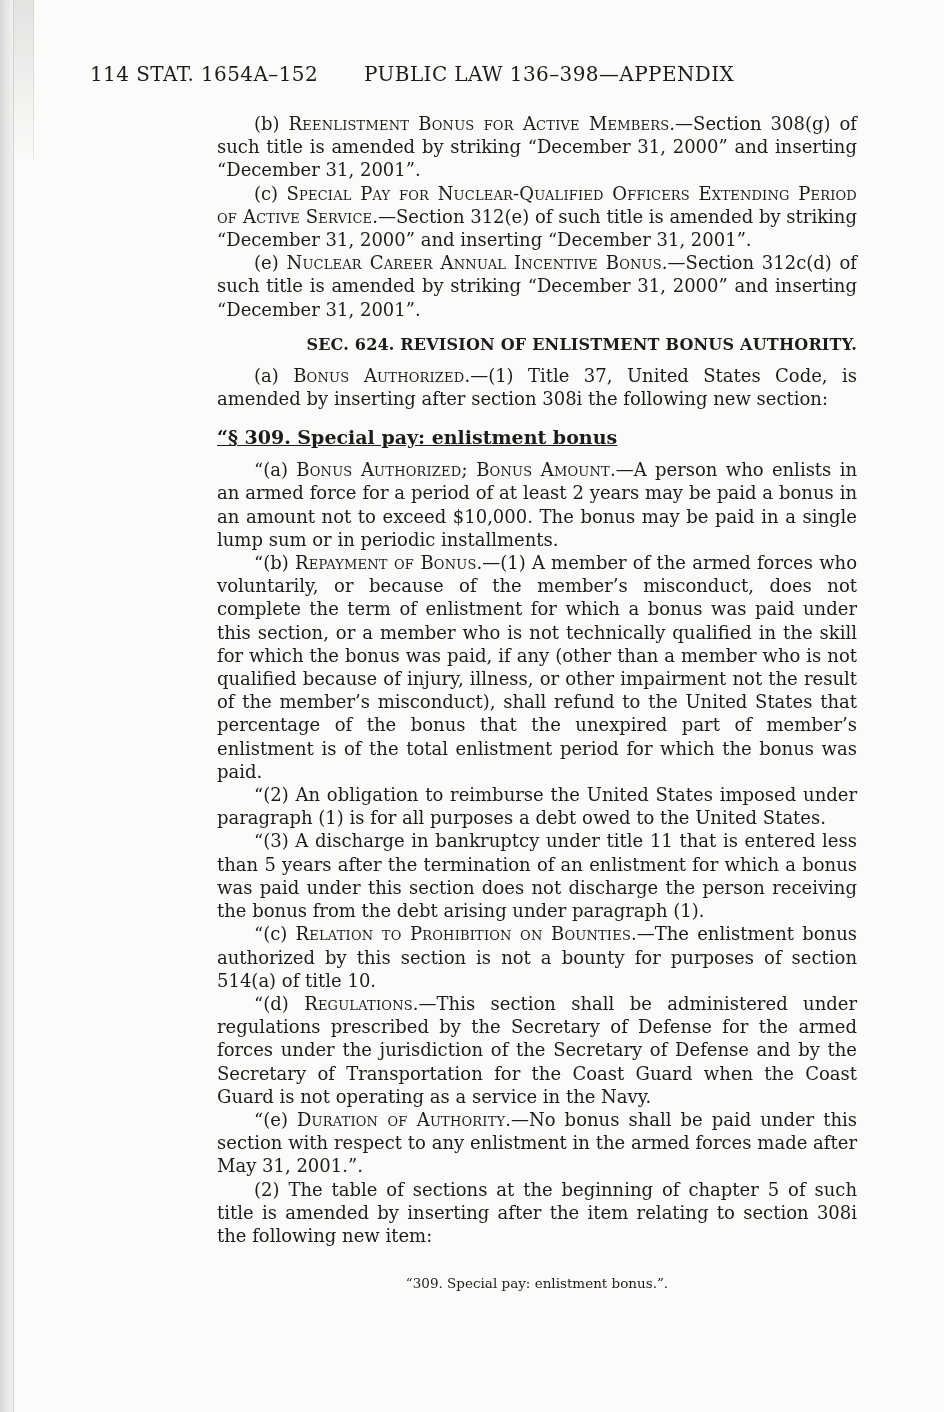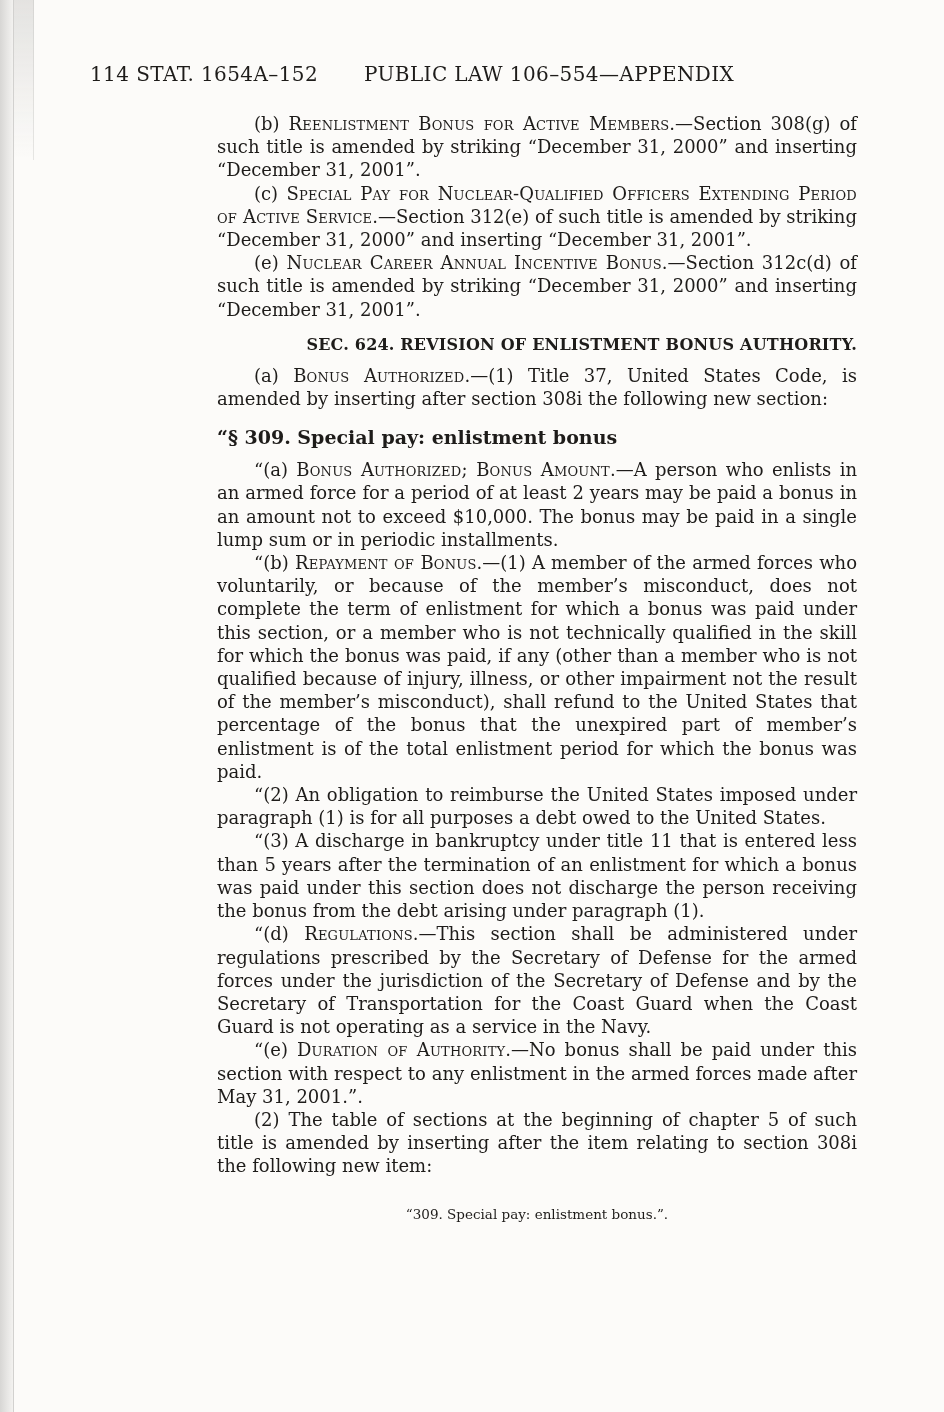--- a/index.html
+++ b/index.html
@@ -54,48 +54,50 @@
     line-height: 21px;
     text-align: right;
     letter-spacing: 0.2px;
   }
   p.sub-heading {
     margin: 15px 0 9px 0;
     font-weight: bold;
     font-size: 19px;
     line-height: 24px;
     text-align: left;
+    text-decoration: underline;
   }
   p.footnote {
     margin: 28px 0 0 0;
     font-size: 13.5px;
     line-height: 17px;
     text-align: center;
   }
 </style>
 </head>
 <body>
 
 <div class="page">
   <div class="gutter"></div>
   <div class="gutter-top"></div>
 
   <header class="page-header">
-    <span class="stat">114 STAT. 1654A–152</span><span class="law">PUBLIC LAW 106–554—APPENDIX</span>
+    <span class="stat">114 STAT. 1654A–152</span><span class="law">PUBLIC LAW 136–398—APPENDIX</span>
   </header>
 
   <main class="body-col">
       <p class="block para"><span class="normal">(b) </span><span class="smallcaps">Reenlistment Bonus for Active Members</span><span class="normal">.—Section 308(g) of such title is amended by striking “December 31, 2000” and inserting “December 31, 2001”.</span></p>
       <p class="block para"><span class="normal">(c) </span><span class="smallcaps">Special Pay for Nuclear-Qualified Officers Extending Period of Active Service</span><span class="normal">.—Section 312(e) of such title is amended by striking “December 31, 2000” and inserting “December 31, 2001”.</span></p>
       <p class="block para"><span class="normal">(e) </span><span class="smallcaps">Nuclear Career Annual Incentive Bonus</span><span class="normal">.—Section 312c(d) of such title is amended by striking “December 31, 2000” and inserting “December 31, 2001”.</span></p>
       <p class="block sec-heading"><span class="bold">SEC. 624. REVISION OF ENLISTMENT BONUS AUTHORITY.</span></p>
       <p class="block para"><span class="normal">(a) </span><span class="smallcaps">Bonus Authorized</span><span class="normal">.—(1) Title 37, United States Code, is amended by inserting after section 308i the following new section:</span></p>
       <p class="block sub-heading"><span class="bold">“§ 309. Special pay: enlistment bonus</span></p>
       <p class="block para"><span class="normal">“(a) </span><span class="smallcaps">Bonus Authorized; Bonus Amount</span><span class="normal">.—A person who enlists in an armed force for a period of at least 2 years may be paid a bonus in an amount not to exceed $10,000. The bonus may be paid in a single lump sum or in periodic installments.</span></p>
       <p class="block para"><span class="normal">“(b) </span><span class="smallcaps">Repayment of Bonus</span><span class="normal">.—(1) A member of the armed forces who voluntarily, or because of the member’s misconduct, does not complete the term of enlistment for which a bonus was paid under this section, or a member who is not technically qualified in the skill for which the bonus was paid, if any (other than a member who is not qualified because of injury, illness, or other impairment not the result of the member’s misconduct), shall refund to the United States that percentage of the bonus that the unexpired part of member’s enlistment is of the total enlistment period for which the bonus was paid.</span></p>
       <p class="block para"><span class="normal">“(2) An obligation to reimburse the United States imposed under paragraph (1) is for all purposes a debt owed to the United States.</span></p>
       <p class="block para"><span class="normal">“(3) A discharge in bankruptcy under title 11 that is entered less than 5 years after the termination of an enlistment for which a bonus was paid under this section does not discharge the person receiving the bonus from the debt arising under paragraph (1).</span></p>
+      <p class="block para"><span class="normal">“(c) </span><span class="smallcaps">Relation to Prohibition on Bounties</span><span class="normal">.—The enlistment bonus authorized by this section is not a bounty for purposes of section 514(a) of title 10.</span></p>
       <p class="block para"><span class="normal">“(d) </span><span class="smallcaps">Regulations</span><span class="normal">.—This section shall be administered under regulations prescribed by the Secretary of Defense for the armed forces under the jurisdiction of the Secretary of Defense and by the Secretary of Transportation for the Coast Guard when the Coast Guard is not operating as a service in the Navy.</span></p>
       <p class="block para"><span class="normal">“(e) </span><span class="smallcaps">Duration of Authority</span><span class="normal">.—No bonus shall be paid under this section with respect to any enlistment in the armed forces made after May 31, 2001.”.</span></p>
       <p class="block para"><span class="normal">(2) The table of sections at the beginning of chapter 5 of such title is amended by inserting after the item relating to section 308i the following new item:</span></p>
       <p class="block footnote"><span class="normal">“309. Special pay: enlistment bonus.”.</span></p>
     </main>
 </div>
 
 </body></html>

